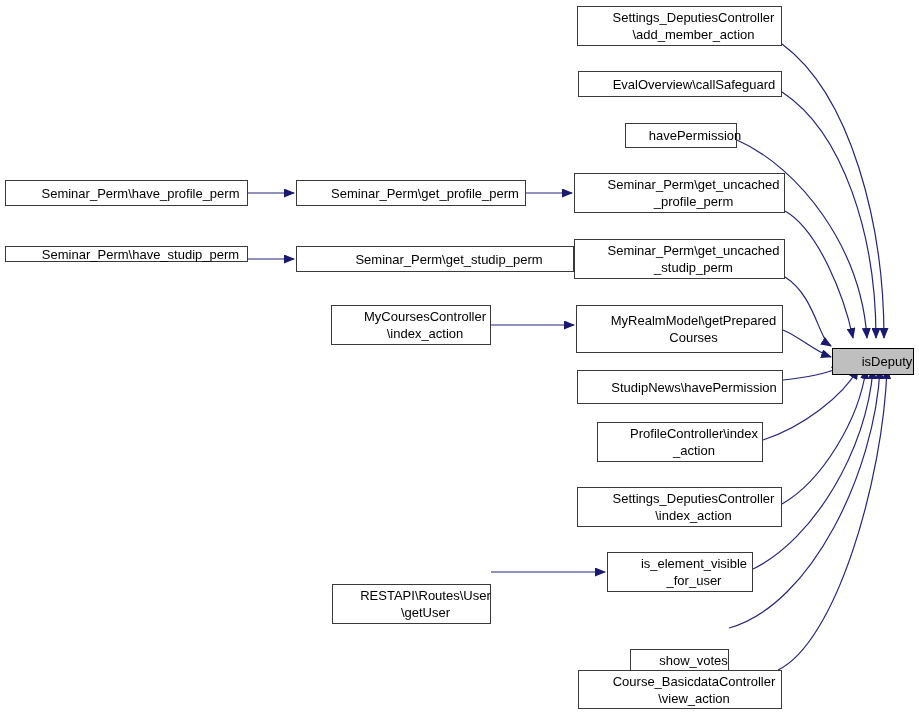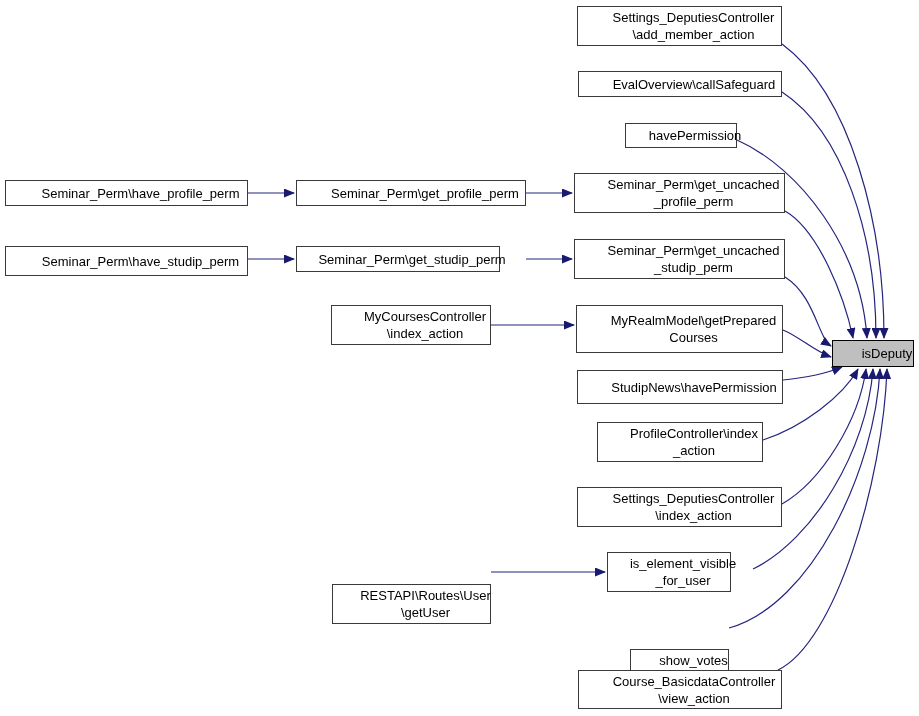--- a/index.html
+++ b/index.html
@@ -34,20 +34,21 @@
     align-items: center;
     justify-content: center;
     text-align: center;
     white-space: pre-line;
     cursor: pointer;
     padding-left: 28px;
   }
   .node.hl {
     background: #bfbfbf;
     border-color: #000000;
+    margin-top: 8px;
   }
   .edge {
     fill: none;
     stroke: #24247e;
     stroke-width: 1.2;
   }
 </style>
 </head>
 <body>
 
@@ -90,23 +91,23 @@
 
   <div class="node" style="left:625px;top:123px;width:112px;height:25px">havePermission</div>
 
   <div class="node" style="left:5px;top:180px;width:243px;height:26px">Seminar_Perm\have_profile_perm</div>
 
   <div class="node" style="left:296px;top:180px;width:230px;height:26px">Seminar_Perm\get_profile_perm</div>
 
   <div class="node" style="left:574px;top:173px;width:211px;height:40px">Seminar_Perm\get_uncached
 _profile_perm</div>
 
-  <div class="node" style="left:5px;top:246px;width:243px;height:30px">Seminar_Perm\have_studip_perm</div>
+  <div class="node" style="left:5px;top:246px;width:243px;height:16px">Seminar_Perm\have_studip_perm</div>
 
-  <div class="node" style="left:296px;top:246px;width:204px;height:26px">Seminar_Perm\get_studip_perm</div>
+  <div class="node" style="left:296px;top:246px;width:278px;height:26px">Seminar_Perm\get_studip_perm</div>
 
   <div class="node" style="left:574px;top:239px;width:211px;height:40px">Seminar_Perm\get_uncached
 _studip_perm</div>
 
   <div class="node" style="left:331px;top:305px;width:160px;height:40px">MyCoursesController
 \index_action</div>
 
   <div class="node" style="left:576px;top:305px;width:207px;height:48px">MyRealmModel\getPrepared
 Courses</div>
 
@@ -114,21 +115,21 @@
 
   <div class="node" style="left:597px;top:422px;width:166px;height:40px">ProfileController\index
 _action</div>
 
   <div class="node" style="left:577px;top:487px;width:205px;height:40px">Settings_DeputiesController
 \index_action</div>
 
   <div class="node" style="left:332px;top:584px;width:159px;height:40px">RESTAPI\Routes\User
 \getUser</div>
 
-  <div class="node" style="left:607px;top:552px;width:124px;height:40px">is_element_visible
+  <div class="node" style="left:607px;top:552px;width:146px;height:40px">is_element_visible
 _for_user</div>
 
   <div class="node" style="left:630px;top:649px;width:99px;height:22px">show_votes</div>
 
   <div class="node" style="left:578px;top:670px;width:204px;height:39px">Course_BasicdataController
 \view_action</div>
 
   <div class="node hl" style="left:832px;top:340px;width:82px;height:27px">isDeputy</div>
 
 </div>

